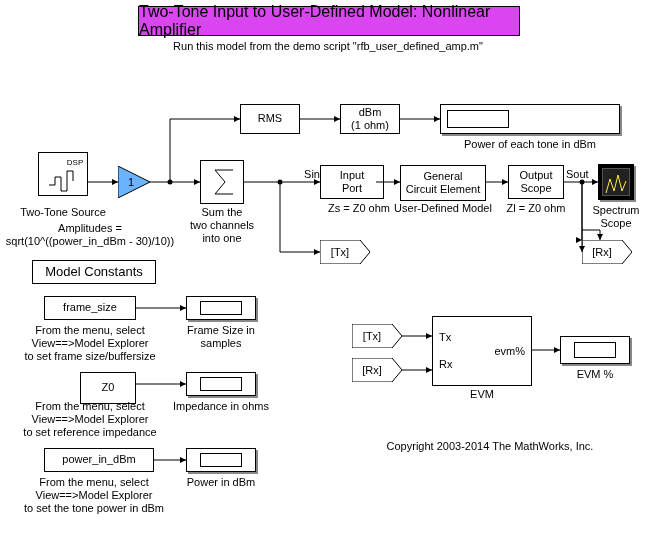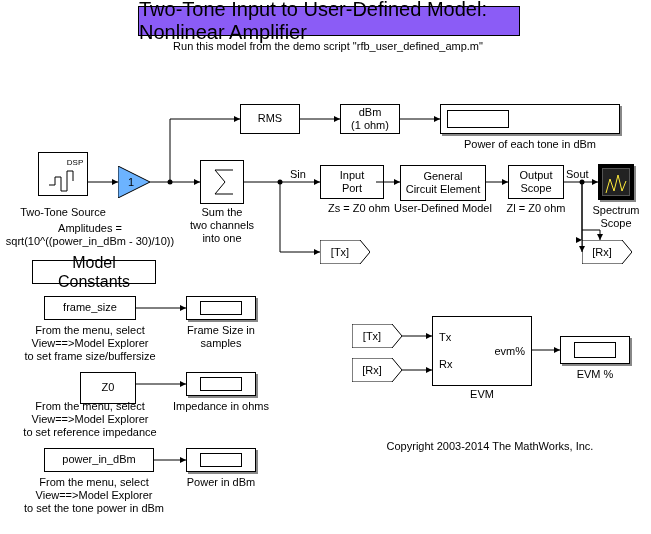--- a/index.html
+++ b/index.html
@@ -1,20 +1,20 @@
 <!DOCTYPE html>
 <html><head>
 <meta charset="utf-8">
 <style>
   html,body{margin:0;padding:0;background:#fff;font-family:Arial,Helvetica,sans-serif;font-size:11px;color:#000}
   .canvas{position:relative;width:651px;height:534px;background:#fff}
   .box{position:absolute;border:1px solid #000;background:#fff;display:flex;align-items:center;justify-content:center;text-align:center;line-height:1.2;padding:2px;box-sizing:border-box}
   .label{position:absolute;text-align:center;line-height:1.2}
   .shadow{box-shadow:2px 2px 0 #888}
-  .title-box{position:absolute;border:1px solid #000;background:#8b5cf6;display:flex;align-items:center;justify-content:center;font-size:20px}
+  .title-box{position:absolute;border:1px solid #000;background:#d946ef;display:flex;align-items:center;justify-content:center;font-size:16px}
   svg{position:absolute;top:0;left:0;pointer-events:none}
 </style>
 </head>
 <body>
 
 <div class="canvas">
 
   <div class="title-box" style="left:138px;top:6px;width:380px;height:28px">
     <span>Two-Tone Input to User-Defined Model: Nonlinear Amplifier</span>
   </div>
@@ -49,21 +49,21 @@
 
   <div class="box" style="left:200px;top:160px;width:44px;height:44px">
     <svg width="44" height="44" style="position:static">
         <path d="M12 10 h18 M12 10 l10 12 l-10 12 h18" fill="none" stroke="#000"></path>
       </svg>
   </div>
   <div class="label" style="left:188px;top:206px;width:68px;white-space:pre">Sum the
 two channels
 into one</div>
 
-  <div class="label" style="left:290px;top:168px;width:30px;text-align:left">Sin</div>
+  <div class="label" style="left:290px;top:168px;width:30px;text-align:right">Sin</div>
 
   <div class="box" style="left:320px;top:165px;width:64px;height:34px;white-space:pre"><span>Input
 Port</span></div>
   <div class="label" style="left:321px;top:202px;width:76px">Zs = Z0 ohm</div>
 
   <div class="box" style="left:400px;top:165px;width:86px;height:36px;white-space:pre"><span>General
 Circuit Element</span></div>
   <div class="label" style="left:390px;top:202px;width:106px">User-Defined Model</div>
 
   <div class="box" style="left:508px;top:165px;width:56px;height:34px;white-space:pre"><span>Output
@@ -89,21 +89,21 @@
       </svg>
   </div>
 
   <div style="position:absolute;left:582px;top:240px;width:50px;height:24px">
     <svg width="50" height="24" style="position:static">
         <polygon points="0,0 40,0 50,12 40,24 0,24" fill="#fff" stroke="#000"></polygon>
         <text x="20" y="16" text-anchor="middle" font-size="11">[Rx]</text>
       </svg>
   </div>
 
-  <div class="box" style="left:32px;top:260px;width:124px;height:24px;font-size:16px">
+  <div class="box" style="left:32px;top:260px;width:124px;height:24px;font-size:13px">
       <span>Model Constants</span>
     </div>
 
   <div class="box" style="left:44px;top:296px;width:92px;height:24px">
       <span>frame_size</span>
     </div>
   <div class="box shadow" style="left:186px;top:296px;width:70px;height:24px">
     <div style="width:40px;height:12px;border:1px solid #000"></div>
   </div>
   <div class="label" style="left:166px;top:324px;width:110px">Frame Size in samples</div>

